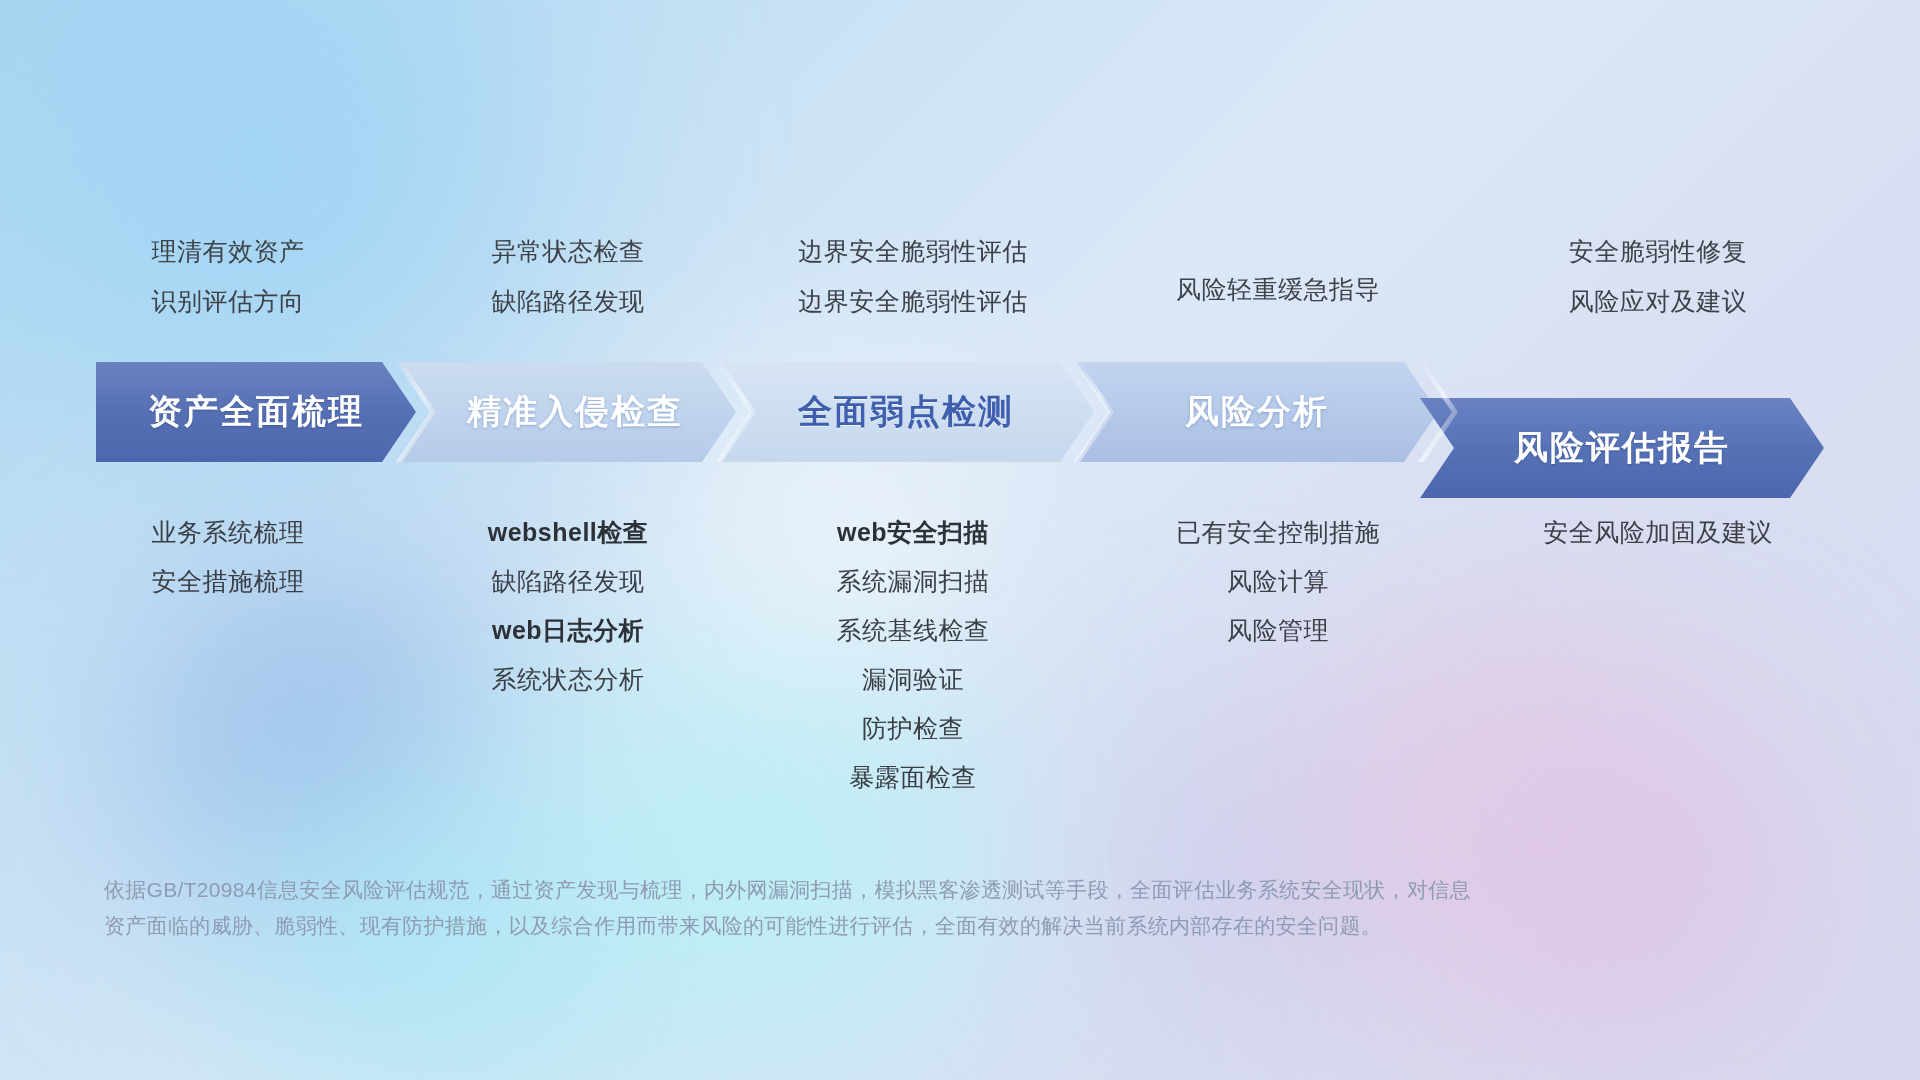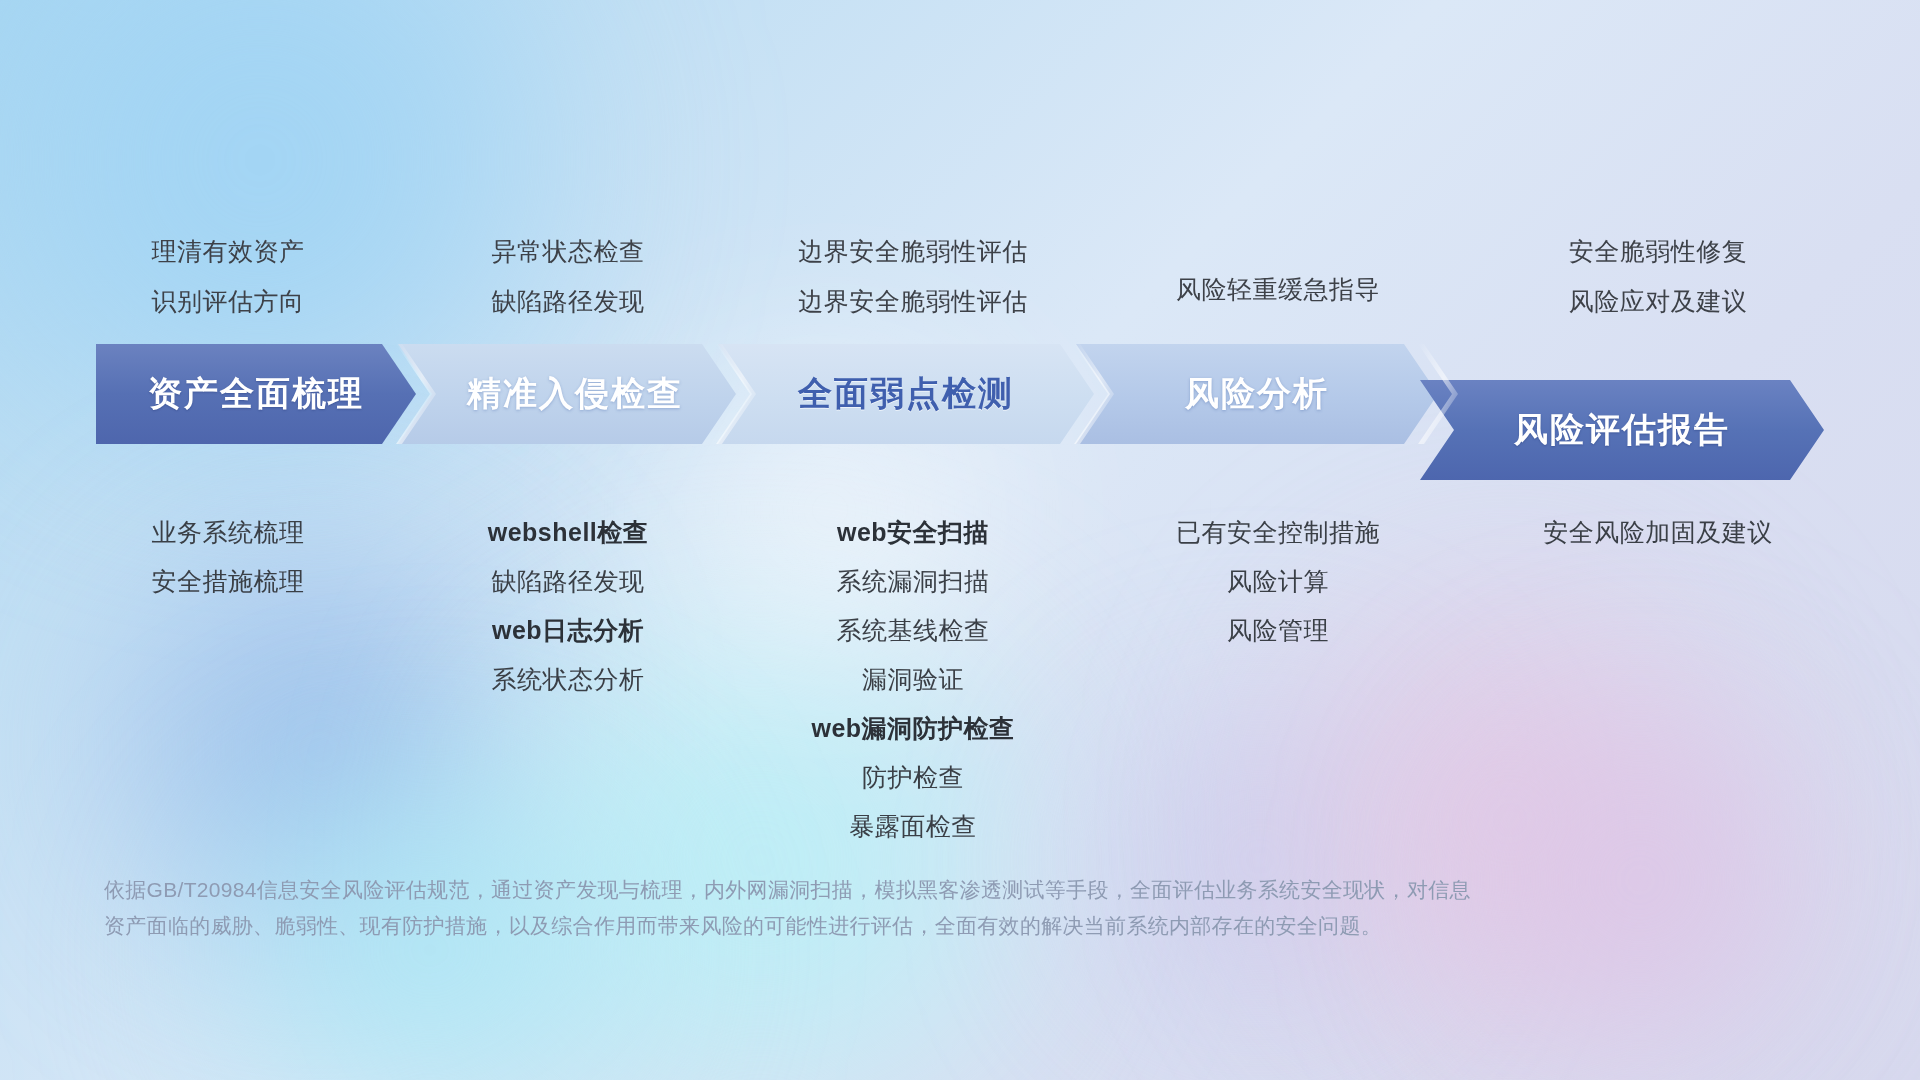--- a/index.html
+++ b/index.html
@@ -108,21 +108,21 @@
     line-height: 49px;
     white-space: nowrap;
     letter-spacing: 0.5px;
   }
   .bot-line.strong { font-weight: 700; color: #2c3138; }
 
   
   #band {
     position: absolute;
     left: 0;
-    top: 344px;
+    top: 362px;
     width: 1920px;
     height: 100px;
   }
   .arrow {
     position: absolute;
     top: 0;
     height: 100px;
     display: flex;
     align-items: center;
     justify-content: center;
@@ -255,21 +255,20 @@
         <div class="bot-line">缺陷路径发现</div>
         <div class="bot-line strong">web日志分析</div>
         <div class="bot-line">系统状态分析</div>
       </div>
 
       <div class="col" style="width:370px;">
         <div class="bot-line strong">web安全扫描</div>
         <div class="bot-line">系统漏洞扫描</div>
         <div class="bot-line">系统基线检查</div>
         <div class="bot-line">漏洞验证</div>
-        <div class="bot-line strong">web漏洞防护检查</div>
         <div class="bot-line">防护检查</div>
         <div class="bot-line">暴露面检查</div>
       </div>
 
       <div class="col" style="width:360px;">
         <div class="bot-line">已有安全控制措施</div>
         <div class="bot-line">风险计算</div>
         <div class="bot-line">风险管理</div>
       </div>
 

